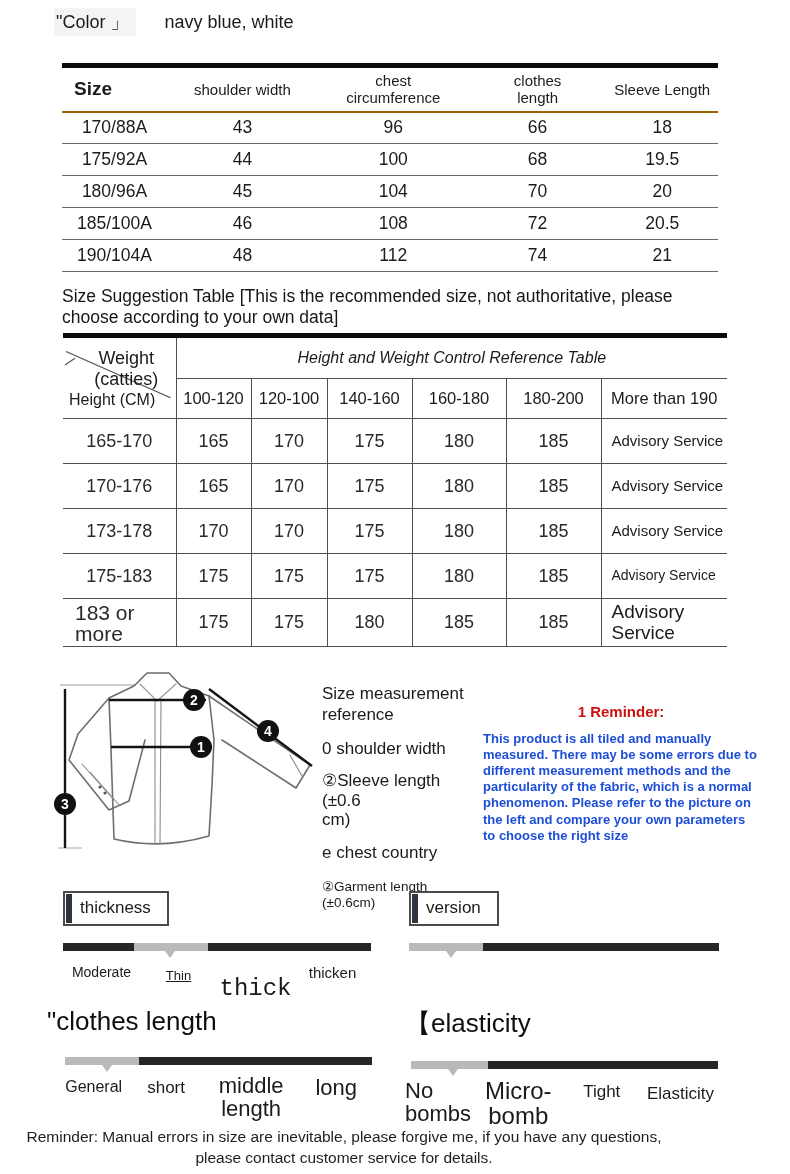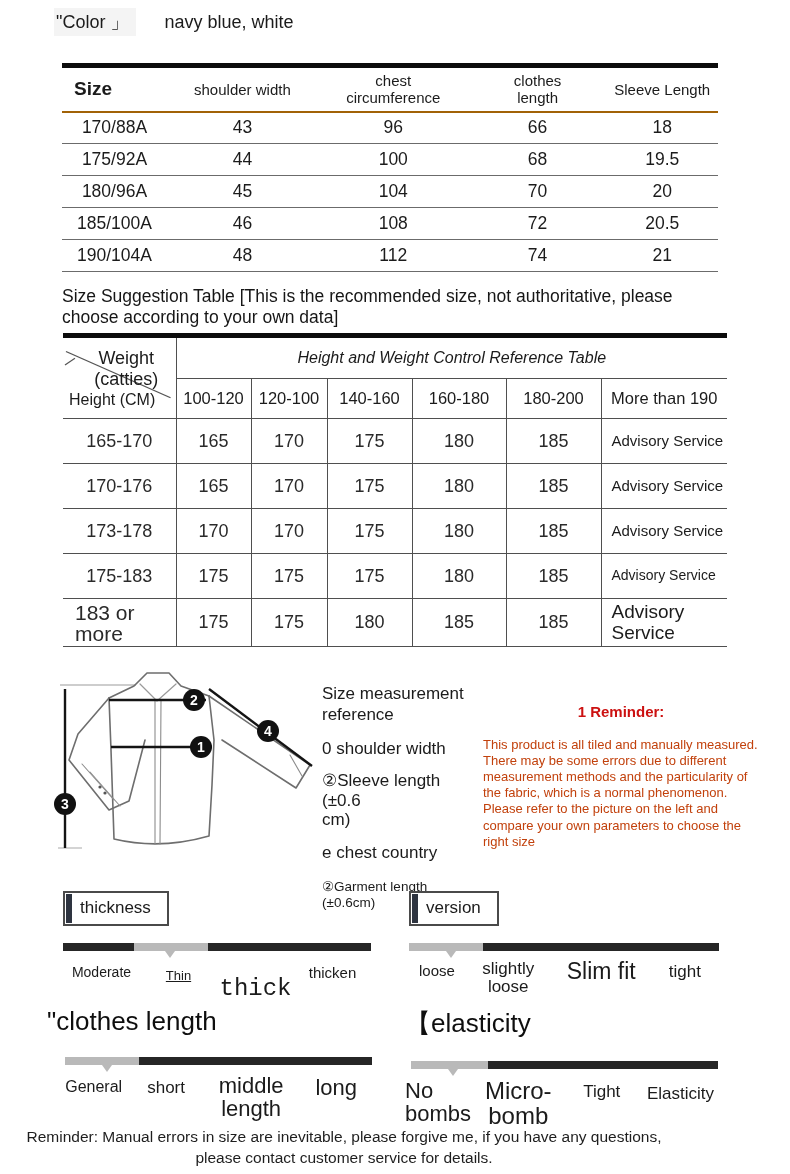--- a/index.html
+++ b/index.html
@@ -48,21 +48,21 @@
   .corner .c-bottom{position:absolute;bottom:9px;left:6px;font-size:16px;}
 
   
   .shirt-svg{left:52px;top:660px;}
   .meas-col{left:322px;top:683px;width:158px;}
   .meas-title{font-size:17px;line-height:1.25;white-space:pre-line;}
   .meas-item{font-size:17px;margin-top:13px;white-space:pre-line;line-height:1.15;}
   .meas-item.small{font-size:13.5px;margin-top:17px;}
   .reminder-box{left:483px;top:703px;width:276px;}
   .reminder-title{font-size:15px;font-weight:700;color:#cc1111;text-align:center;}
-  .reminder-body{margin-top:17px;font-size:13px;line-height:1.24;color:#c2410c;}
+  .reminder-body{margin-top:11px;font-size:13px;line-height:1.24;color:#1d4ed8;font-weight:bold;}
 
   
   .attr{width:308px;}
   .attr-box{position:relative;display:inline-block;border:2px solid #4a4a4a;background:#fff;
             padding:5px 16px 6px 15px;font-size:17px;margin-bottom:17px;}
   .attr-box .accent{position:absolute;left:1px;top:1px;bottom:1px;width:6px;background:#2e3440;display:block;}
   .attr-heading{font-size:26px;font-weight:500;color:#0e0e0e;margin-bottom:20px;white-space:nowrap;}
   .bar{position:relative;height:8px;display:flex;width:100%;}
   .seg{display:block;height:100%;}
   .seg.dark{background:#262626;}
@@ -298,26 +298,20 @@
 <div class="abs attr" style="left:409px;top:891px;width:310px;">
   <div class="attr-box">
     <span class="accent"></span>
     <span>version</span>
   </div>
   <div class="bar">
     <span class="seg light" style="width:24%"></span>
       <span class="seg dark" style="width:76%"></span>
     <span class="notch" style="left:12%"></span>
   </div>
-  <div class="opts">
-    <span style="flex:0 0 18%;font-size:15px;margin-top:6px;">loose</span>
-    <span style="flex:0 0 28%;font-size:17px;margin-top:3px;">slightly loose</span>
-    <span style="flex:0 0 32%;font-size:23px;margin-top:2px;">Slim fit</span>
-    <span style="flex:0 0 22%;font-size:17px;margin-top:6px;">tight</span>
-  </div>
 </div>
 
 <div class="abs attr" style="left:47px;top:1006px;width:326px;">
   <div class="attr-heading">"clothes length</div>
   <div class="bar" style="margin-left:18px;width:307px;">
     <span class="seg light" style="width:24%"></span>
       <span class="seg dark" style="width:76%"></span>
     <span class="notch" style="left:12%"></span>
   </div>
   <div class="opts" style="margin-left:12px;width:315px;">

